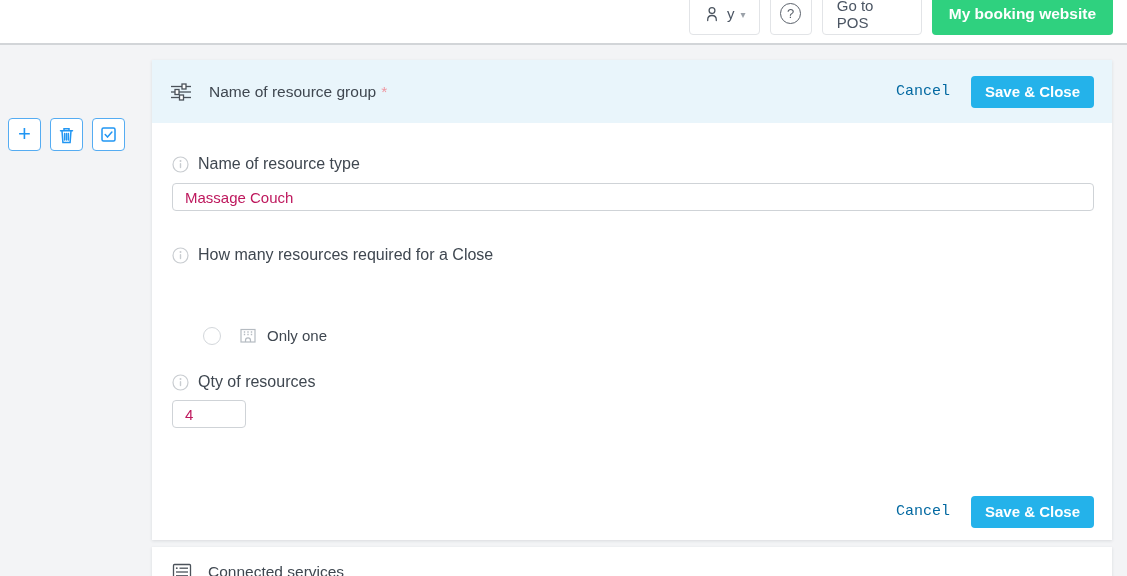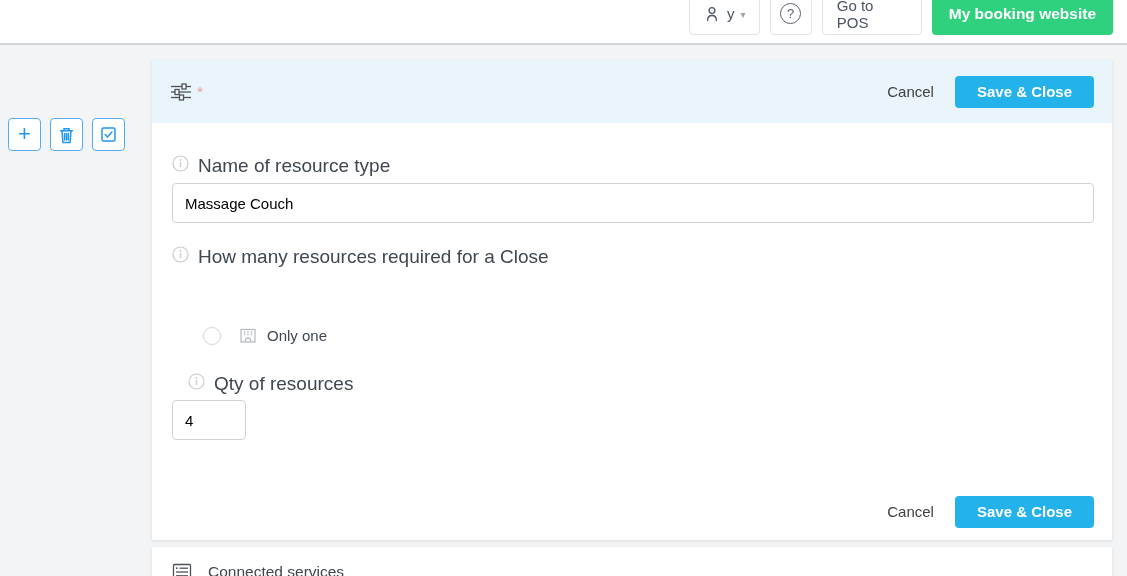--- a/index.html
+++ b/index.html
@@ -57,35 +57,35 @@
     background:#fff; box-shadow:0 1px 3px rgba(40,50,60,.12);
   }
   .panel-header {
     position:absolute; top:0; left:0; right:0; height:63px;
     background:#e9f5fb; display:flex; align-items:center; padding:0 18px;
   }
   .panel-title { font-size:15.5px; color:#3f4750; margin-left:17px; }
   .req-mark { color:#ef96a0; margin-left:5px; font-size:15.5px; }
   .spacer { flex:1; }
   .link-cancel {
-    color:#404040; font-size:15px; cursor:pointer; text-decoration:none;
+    color:#0369a1; font-size:15px; cursor:pointer; text-decoration:none;font-family:Liberation Mono, monospace;
   }
   .btn-save {
     background:#24b2ea; color:#fff; font-weight:bold; font-size:15px;
-    border:none; border-radius:4px; height:32px; padding:0 22px;
+    border:none; border-radius:4px; height:32px; padding:0 14px;
     margin-left:21px; cursor:pointer;
   }
 
   .field-label {
-    position:absolute; display:flex; align-items:flex-start; gap:9px;
-    font-size:19px; color:#3f4750;
+    position:absolute; display:flex; align-items:flex-end; gap:9px;
+    font-size:16px; color:#3f4750;
   }
   .text-input {
-    position:absolute; height:40px; border:1px solid #cfd3d7; border-radius:4px;
-    font-size:15px; color:#000000; padding:0 12px;
+    position:absolute; height:28px; border:1px solid #cfd3d7; border-radius:4px;
+    font-size:15px; color:#be185d; padding:0 12px;
     font-family:"Liberation Sans","DejaVu Sans",sans-serif;
     outline:none; background:#fff;
   }
 
   .option-row {
     position:absolute; display:flex; align-items:center; cursor:pointer;
   }
   .radio {
     width:18px; height:18px; border-radius:50%; background:#fff;
     border:1.5px solid #d3d7db; position:relative; flex:none;
@@ -173,20 +173,21 @@
     <span>
       <svg width="22" height="20" viewBox="0 0 22 20" fill="none" stroke="#4b525a" stroke-width="1.3">
         <path d="M1 4.5 h20"></path>
           <rect x="12" y="2" width="4" height="5" fill="#fff"></rect>
         <path d="M1 10 h20"></path>
           <rect x="5" y="7.5" width="4" height="5" fill="#fff"></rect>
         <path d="M1 15.5 h20"></path>
           <rect x="9.5" y="13" width="4" height="5" fill="#fff"></rect>
       </svg>
     </span>
+    <span class="panel-title">Name of resource group</span>
     <span class="req-mark">*</span>
     <span class="spacer"></span>
     <a class="link-cancel">Cancel</a>
     <button class="btn-save">Save &amp; Close</button>
   </div>
 
   <div class="field-label" style="left:20px; top:95px;">
     <span>
       <svg width="17" height="17" viewBox="0 0 17 17">
         <circle cx="8.5" cy="8.5" r="7.5" fill="none" stroke="#c9cdd1" stroke-width="1.2"></circle>
@@ -216,21 +217,21 @@
       <svg width="20" height="19" viewBox="0 0 20 19" fill="none" stroke="#b5bbc1" stroke-width="1.2">
         <rect x="3" y="3.5" width="14" height="12.5"></rect>
         <path d="M5.8 6 h1.4 M9.3 6 h1.4 M12.8 6 h1.4" stroke-width="1.5"></path>
         <path d="M5.8 8.6 h1.4 M9.3 8.6 h1.4 M12.8 8.6 h1.4" stroke-width="1.5"></path>
         <path d="M7.5 16 v-1.6 a2.5 2.5 0 0 1 5 0 V16"></path>
       </svg>
     </span>
     <span class="opt-label">Only one</span>
   </div>
 
-  <div class="field-label" style="left:36px; top:313px;">
+  <div class="field-label" style="left:20px; top:313px;">
     <span>
       <svg width="17" height="17" viewBox="0 0 17 17">
         <circle cx="8.5" cy="8.5" r="7.5" fill="none" stroke="#c9cdd1" stroke-width="1.2"></circle>
         <circle cx="8.5" cy="4.9" r="1" fill="#c9cdd1"></circle>
         <rect x="7.8" y="7" width="1.4" height="5.2" rx="0.7" fill="#c9cdd1"></rect>
       </svg>
     </span>
     <span>Qty of resources</span>
   </div>
   <input class="text-input" style="left: 20px; top: 340px; width: 74px;" value="4">

